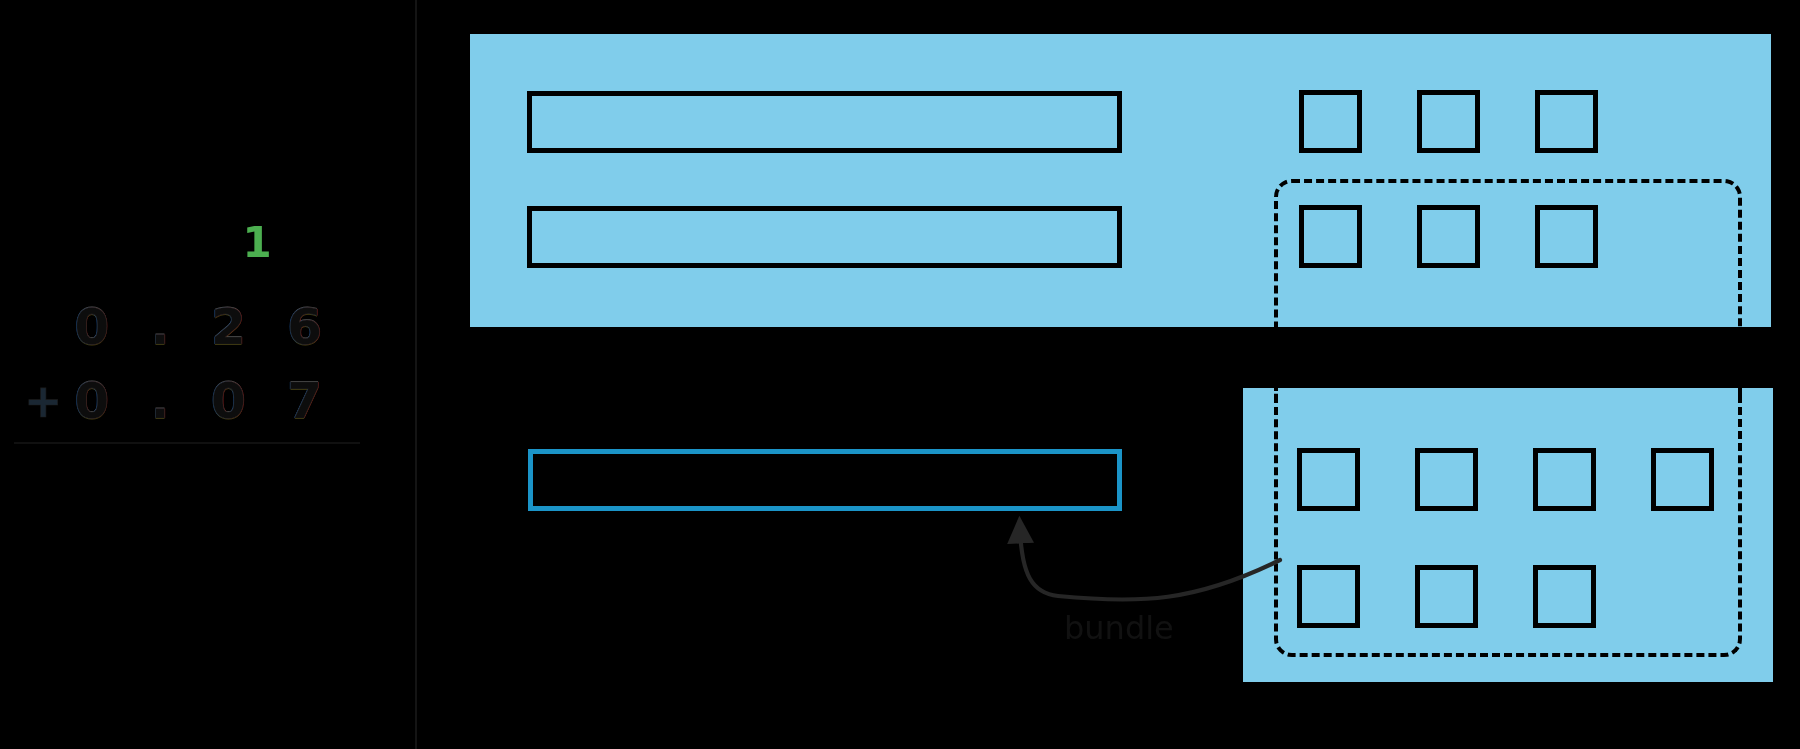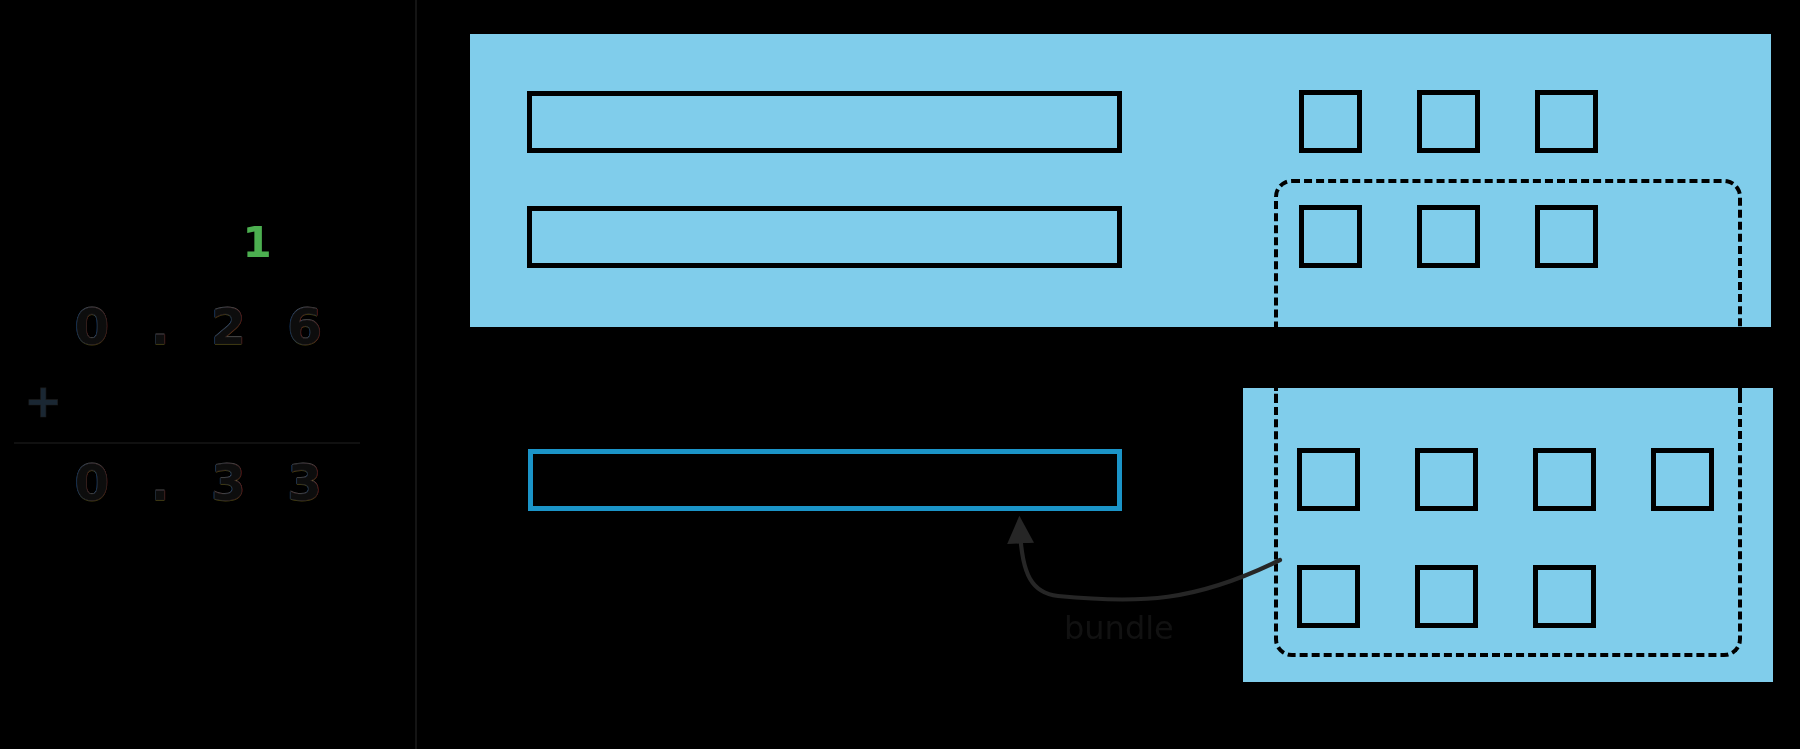--- a/index.html
+++ b/index.html
@@ -179,27 +179,25 @@
   <div class="mathwrap">
 
     <div class="carry">1</div>
 
     <div class="mathrow" id="row-a">
       <span class="digits">0 . 2 6</span>
     </div>
 
     <div class="mathrow" id="row-b">
       <span class="op">+</span>
+      <span class="digits">0 . 0 7</span>
     </div>
 
     <div id="sumline"></div>
 
-    <div class="mathrow" id="row-c">
-      <span class="digits">0 . 3 3</span>
-    </div>
   </div>
 
   <div class="panel" id="panel-top"></div>
 
   <div class="bar" id="bar-1"></div>
   <div class="bar" id="bar-2"></div>
 
   <div class="sq" style="left:1299px; top:90px;"></div>
   <div class="sq" style="left:1417px; top:90px;"></div>
   <div class="sq" style="left:1535px; top:90px;"></div>

